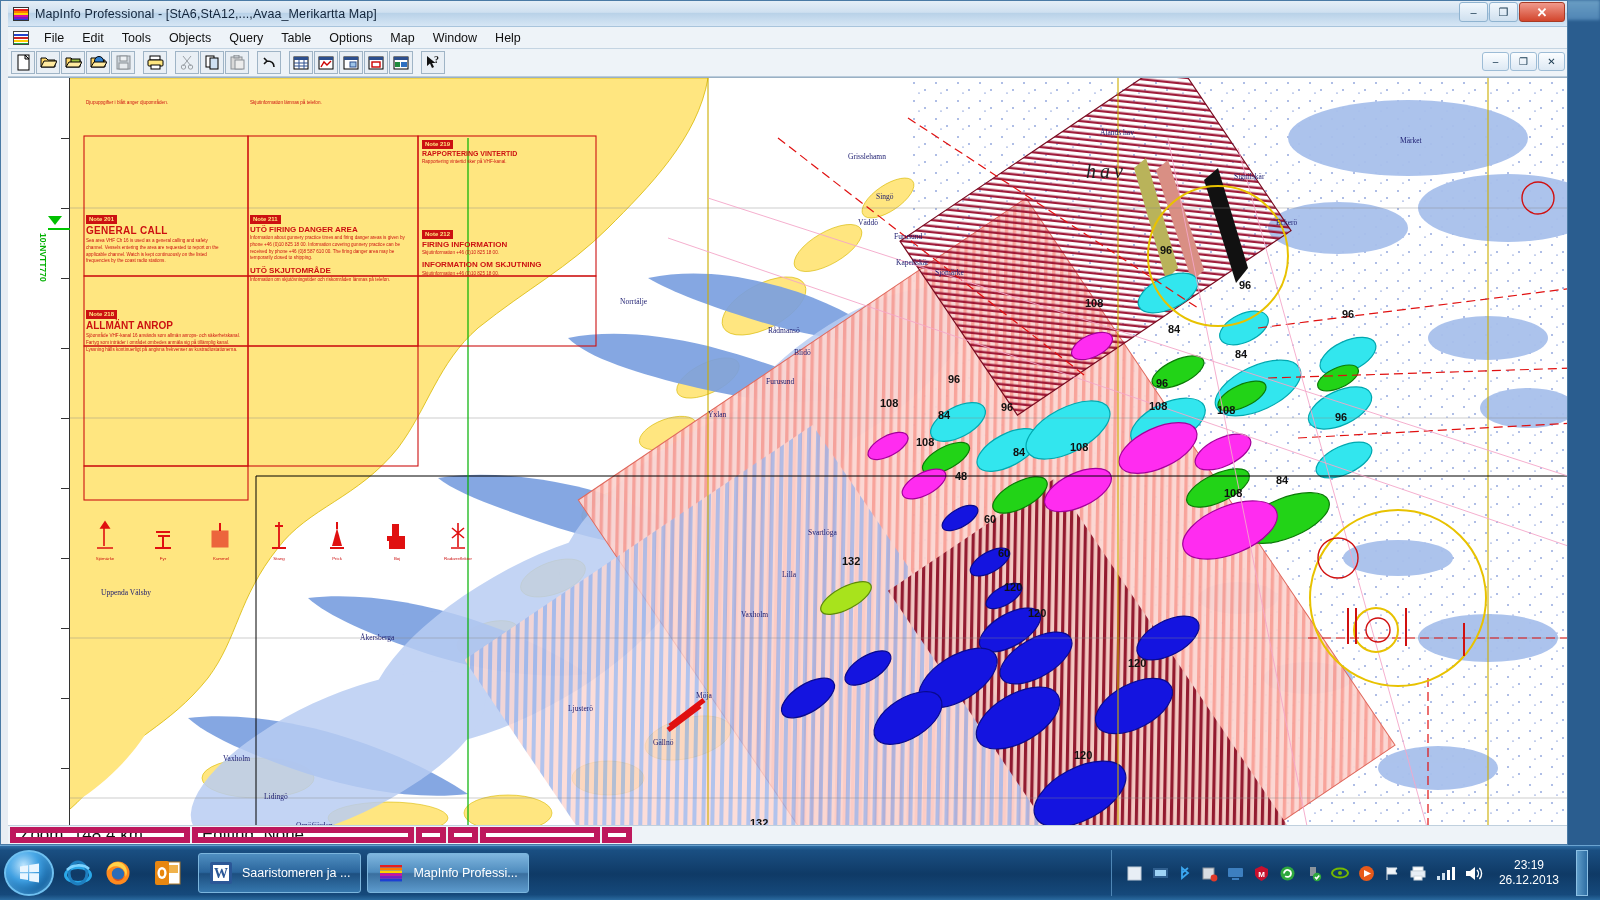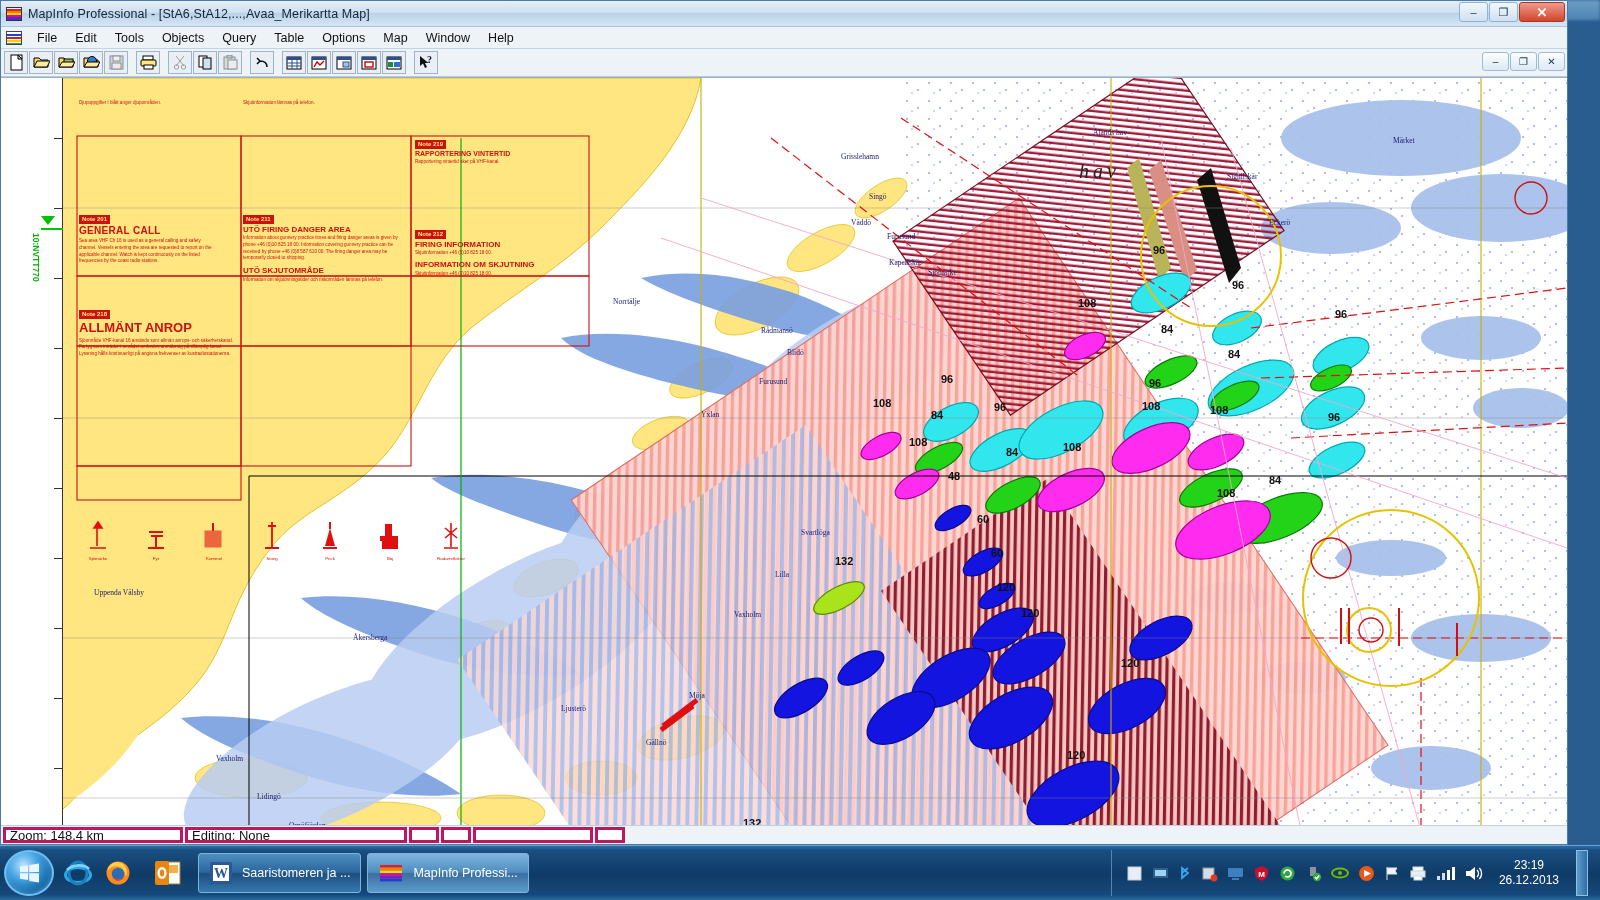--- a/index.html
+++ b/index.html
@@ -13,21 +13,21 @@
     background:linear-gradient(to bottom,#6a9ec4,#4f85b4);
     color:#c8dcea; font-size:11px; text-align:center; line-height:20px;
     filter:blur(1.4px); overflow:hidden; white-space:nowrap;
   }
 
   
   .app{
     position:absolute; left:0; top:0; width:1568px; height:845px;
     background:#e8edf3;
     border:1px solid #4a7aa5;
-    display:flex; flex-direction:column;
+    display:flex; flex-direction:column;padding-left:7px;
   }
   .titlebar{
     height:26px; flex:0 0 26px; position:relative;
     background:linear-gradient(to bottom,#e4eef7 0%,#cfe0f0 45%,#b9d2e8 50%,#d6e6f5 100%);
     border-bottom:1px solid #a8c4dc;
     display:flex; align-items:center;
   }
   .app-icon{ width:16px;height:14px;margin:0 6px 0 5px; position:relative; overflow:hidden;
     border:1px solid #333; background:#fff; }
   .app-icon i{ position:absolute; left:0; width:100%; height:2px; display:block; }
@@ -84,21 +84,21 @@
   .greentri{ position:absolute; width:0;height:0;
      border-left:7px solid transparent;border-right:7px solid transparent;
      border-top:9px solid #00c000; }
   .greenline{ position:absolute; height:2px; background:#00c800; }
 
   
   .statusbar{
     height:19px; flex:0 0 19px; display:flex; align-items:stretch;
     background:#eef3f8; border-top:1px solid #c0d0de; padding:1px 2px;
   }
-  .sfield{ border:3px solid #be185d; background:#fff; font-size:13px;
+  .sfield{ border:6px solid #be185d; background:#fff; font-size:17px;
     color:#111; padding:0 4px; display:flex; align-items:center; margin-right:2px;
     overflow:hidden; white-space:nowrap;text-align:right;}
   .sfield.grow{flex:0 0 180px;}
   .sfield.f2{flex:0 0 222px;}
   .sfield.f3{flex:1 1 auto;}
   .sfield.sm{flex:0 0 30px;}
 
   
   .taskbar{
     position:absolute; left:0; bottom:0; width:1600px; height:55px;
@@ -556,21 +556,21 @@
         <div style="position:absolute;left:352px;top:150px;width:168px;">
           <div style="font-size:6px;font-weight:bold;background:#cc1111;color:#ffe680;display:inline-block;padding:0 3px;">Note 212</div>
           <div style="font-size:8px;font-weight:bold;">FIRING INFORMATION</div>
           <div>Skjutinformation +46 (0)10 825 18 00.</div>
           <div style="font-size:8px;font-weight:bold;margin-top:2px;">INFORMATION OM SKJUTNING</div>
           <div>Skjutinformation +46 (0)10 825 18 00.</div>
         </div>
 
         <div style="position:absolute;left:16px;top:230px;width:160px;">
           <div style="font-size:6px;font-weight:bold;background:#cc1111;color:#ffe680;display:inline-block;padding:0 3px;">Note 218</div>
-          <div style="font-size:13px;font-weight:bold;">ALLMÄNT ANROP</div>
+          <div style="font-size:10px;font-weight:bold;">ALLMÄNT ANROP</div>
           <div>Sjöområde VHF-kanal 16 används som allmän anrops- och säkerhetskanal. Fartyg som inträder i området ombedes anmäla sig på tillämplig kanal. Lyssning hålls kontinuerligt på angivna frekvenser av kustradiostationerna.</div>
         </div>
 
         <div style="position:absolute;left:352px;top:60px;width:168px;">
           <div style="font-size:6px;font-weight:bold;background:#cc1111;color:#ffe680;display:inline-block;padding:0 3px;">Note 219</div>
           <div style="font-size:7px;font-weight:bold;">RAPPORTERING VINTERTID</div>
           <div>Rapportering vintertid sker på VHF-kanal.</div>
         </div>
 
         <div style="position:absolute;left:16px;top:20px;width:160px;">

